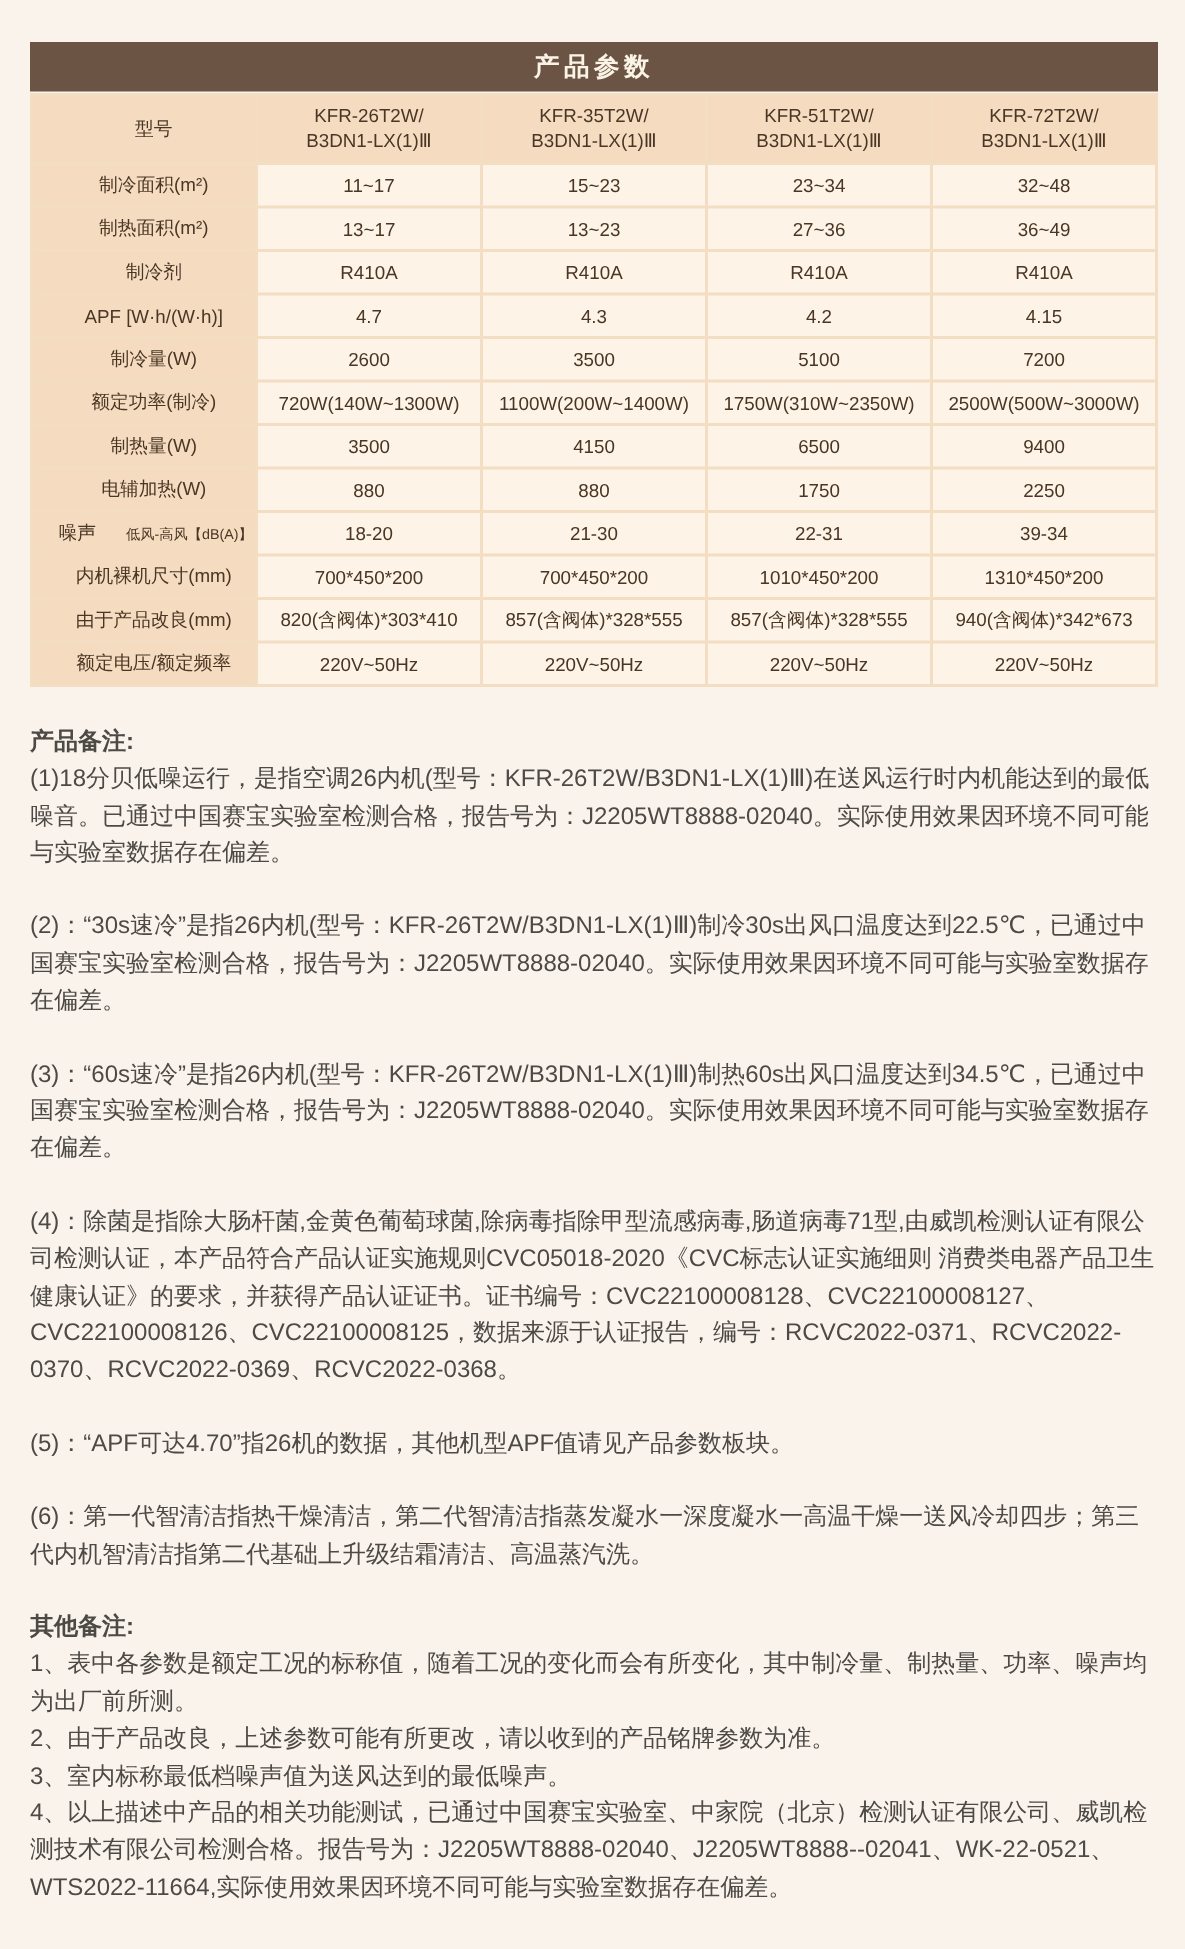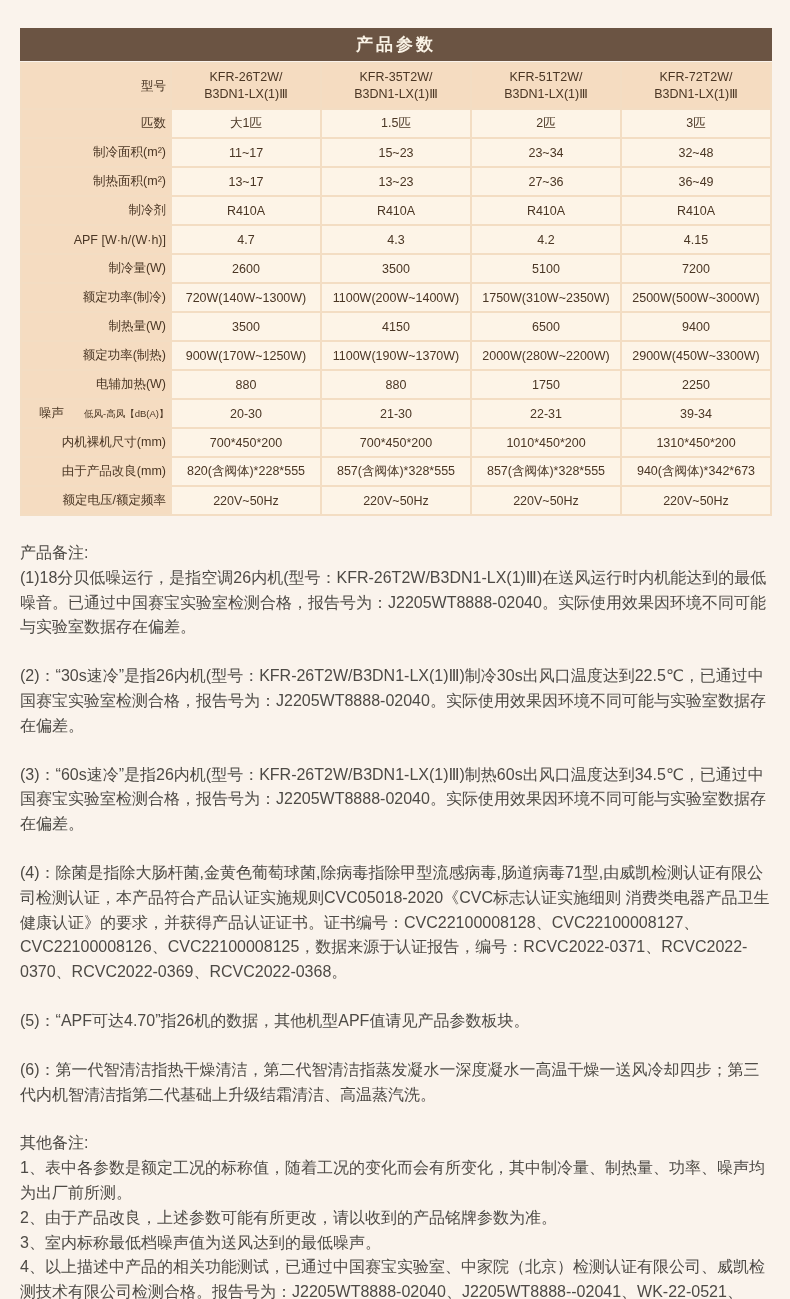--- a/index.html
+++ b/index.html
@@ -55,38 +55,38 @@
     white-space:nowrap;
   }
   table.spec tr.header-row td{
     height:44px;
     background:var(--label-cell);
     line-height:1.35;
     white-space:normal;
   }
   table.spec td.label-cell{
     background:var(--label-cell);
-    text-align:right;
+    text-align:center;
     padding-left:17px;
     white-space:nowrap;
   }
   .sub-label{
     font-size:9.5px;
     margin-left:20px;
   }
   .notes{
     width:754px;
     margin:25px 18px 0 20px;
     color:var(--notes-text);
     font-size:16px;
     line-height:1.55;
   }
   .notes .section-title{
     font-size:16px;
-    font-weight:normal;
+    font-weight:bold;
   }
   .notes p.note-item{
     margin:0 0 24px 0;
   }
   .notes p.tight{
     margin:0;
   }
   .other-title{
     margin-top:13px;
   }
@@ -99,27 +99,20 @@
   <table class="spec">
     <tbody>
         <tr class="header-row">
           <td class="label-cell">型号</td>
           <td>KFR-26T2W/<br>B3DN1-LX(1)Ⅲ</td>
           <td>KFR-35T2W/<br>B3DN1-LX(1)Ⅲ</td>
           <td>KFR-51T2W/<br>B3DN1-LX(1)Ⅲ</td>
           <td>KFR-72T2W/<br>B3DN1-LX(1)Ⅲ</td>
         </tr>
         <tr>
-          <td class="label-cell">匹数</td>
-          <td>大1匹</td>
-          <td>1.5匹</td>
-          <td>2匹</td>
-          <td>3匹</td>
-        </tr>
-        <tr>
           <td class="label-cell">制冷面积(m²)</td>
           <td>11~17</td>
           <td>15~23</td>
           <td>23~34</td>
           <td>32~48</td>
         </tr>
         <tr>
           <td class="label-cell">制热面积(m²)</td>
           <td>13~17</td>
           <td>13~23</td>
@@ -155,50 +148,43 @@
           <td>2500W(500W~3000W)</td>
         </tr>
         <tr>
           <td class="label-cell">制热量(W)</td>
           <td>3500</td>
           <td>4150</td>
           <td>6500</td>
           <td>9400</td>
         </tr>
         <tr>
-          <td class="label-cell">额定功率(制热)</td>
-          <td>900W(170W~1250W)</td>
-          <td>1100W(190W~1370W)</td>
-          <td>2000W(280W~2200W)</td>
-          <td>2900W(450W~3300W)</td>
-        </tr>
-        <tr>
           <td class="label-cell">电辅加热(W)</td>
           <td>880</td>
           <td>880</td>
           <td>1750</td>
           <td>2250</td>
         </tr>
         <tr>
           <td class="label-cell">噪声<span class="sub-label">低风-高风【dB(A)】</span></td>
-          <td>20-30</td>
+          <td>18-20</td>
           <td>21-30</td>
           <td>22-31</td>
           <td>39-34</td>
         </tr>
         <tr>
           <td class="label-cell">内机裸机尺寸(mm)</td>
           <td>700*450*200</td>
           <td>700*450*200</td>
           <td>1010*450*200</td>
           <td>1310*450*200</td>
         </tr>
         <tr>
           <td class="label-cell">由于产品改良(mm)</td>
-          <td>820(含阀体)*228*555</td>
+          <td>820(含阀体)*303*410</td>
           <td>857(含阀体)*328*555</td>
           <td>857(含阀体)*328*555</td>
           <td>940(含阀体)*342*673</td>
         </tr>
         <tr>
           <td class="label-cell">额定电压/额定频率</td>
           <td>220V~50Hz</td>
           <td>220V~50Hz</td>
           <td>220V~50Hz</td>
           <td>220V~50Hz</td>

